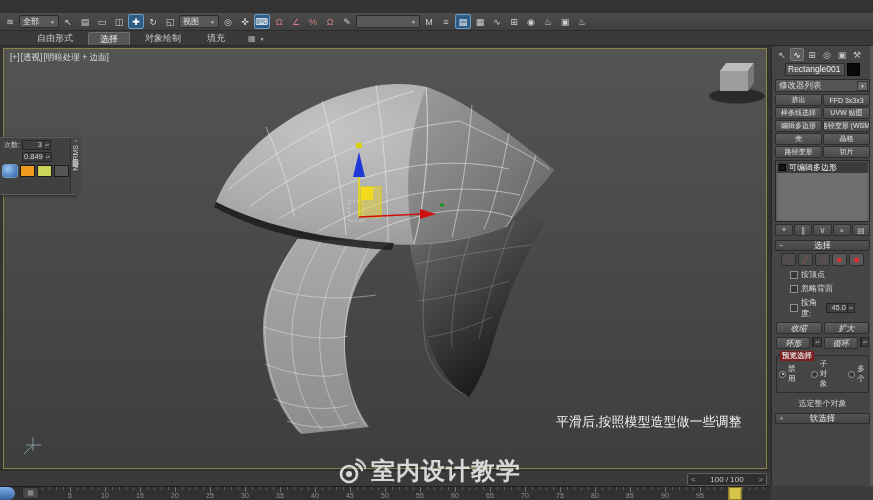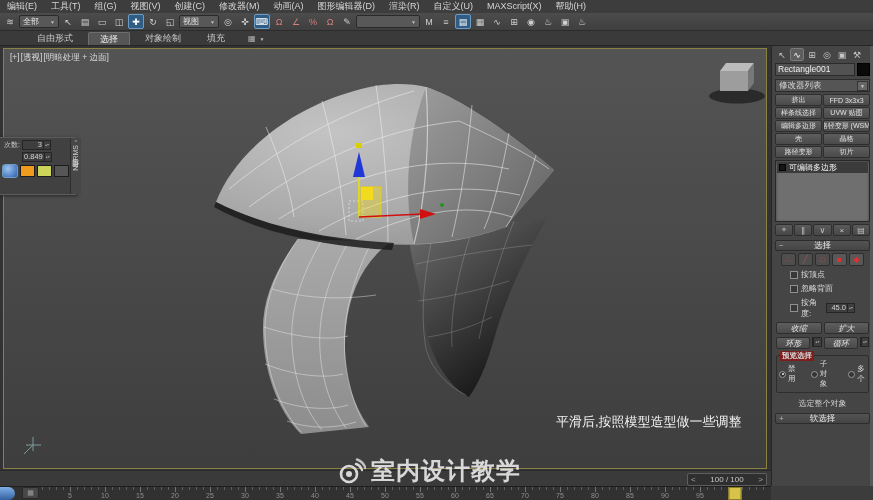--- a/index.html
+++ b/index.html
@@ -65,21 +65,21 @@
     line-height:4px;padding:0 1px;border-left:1px solid #252525;}
 
   
   .command-panel{position:absolute;left:771px;top:46px;width:102px;height:454px;background:#454545;
     border-left:1px solid #262626;color:#d8d8d8;font-size:8.5px;}
   .cp-scroll{position:absolute;right:0;top:0;width:3px;height:100%;background:#585858;}
   .cp-tabs{display:flex;gap:1px;padding:2px 3px 1px;}
   .cp-tab{width:14px;height:13px;display:flex;align-items:center;justify-content:center;font-size:9px;
     color:#c4c4c4;border:1px solid transparent;border-radius:2px;}
   .cp-tab.active{background:#5e5e5e;border-color:#7a7a7a;color:#fff;}
-  .cp-name-row{display:flex;gap:2px;padding:1px 3px;}
+  .cp-name-row{display:flex;gap:2px;padding:1px 13px;}
   .cp-name{flex:1;height:13px;background:#525252;border:1px solid #2b2b2b;color:#f0f0f0;
     font-size:8.5px;line-height:11px;padding:0 2px;white-space:nowrap;overflow:hidden;}
   .cp-color-swatch{width:13px;height:13px;background:#0a0a0a;border:1px solid #000;}
   .cp-dropdown{margin:2px 3px;height:13px;background:#555;border:1px solid #2b2b2b;display:flex;
     align-items:center;justify-content:space-between;padding:0 1px 0 3px;}
   .cp-dropdown .arrow-box{width:11px;height:10px;background:#666;border:1px solid #333;font-size:5px;
     display:flex;align-items:center;justify-content:center;color:#ccc;}
   .mod-grid{display:grid;grid-template-columns:1fr 1fr;gap:1px;margin:1px 3px;}
   .mod-btn{height:12px;background:linear-gradient(#5e5e5e,#4a4a4a);border:1px solid #2e2e2e;border-radius:2px;
     font-size:7px;color:#e2e2e2;display:flex;align-items:center;justify-content:center;
@@ -132,35 +132,20 @@
   .mini-track-btn{position:absolute;left:22px;top:487px;width:17px;height:12px;background:#484848;
     border:1px solid #292929;border-radius:2px;color:#9a9a9a;font-size:7px;display:flex;
     align-items:center;justify-content:center;z-index:55;}
   .br-corner{position:absolute;left:771px;top:486px;width:102px;height:14px;background:#3c3c3c;}
 </style>
 </head>
 <body>
 
 <div class="screen">
 
-  <div class="menubar">
-
-  <div class="menu-item">编辑(E)</div>
-      <div class="menu-item">工具(T)</div>
-      <div class="menu-item">组(G)</div>
-      <div class="menu-item">视图(V)</div>
-      <div class="menu-item">创建(C)</div>
-      <div class="menu-item">修改器(M)</div>
-      <div class="menu-item">动画(A)</div>
-      <div class="menu-item">图形编辑器(D)</div>
-      <div class="menu-item">渲染(R)</div>
-      <div class="menu-item">自定义(U)</div>
-      <div class="menu-item">MAXScript(X)</div>
-      <div class="menu-item">帮助(H)</div>
-    </div>
 
   <div class="main-toolbar">
 
   <div class="tb-item">
         <span class="tb-glyph">≋</span>
 
       </div>
       <div class="tb-item dropdown" style="width: 40px;">
 
         <span class="tb-label">全部</span>

